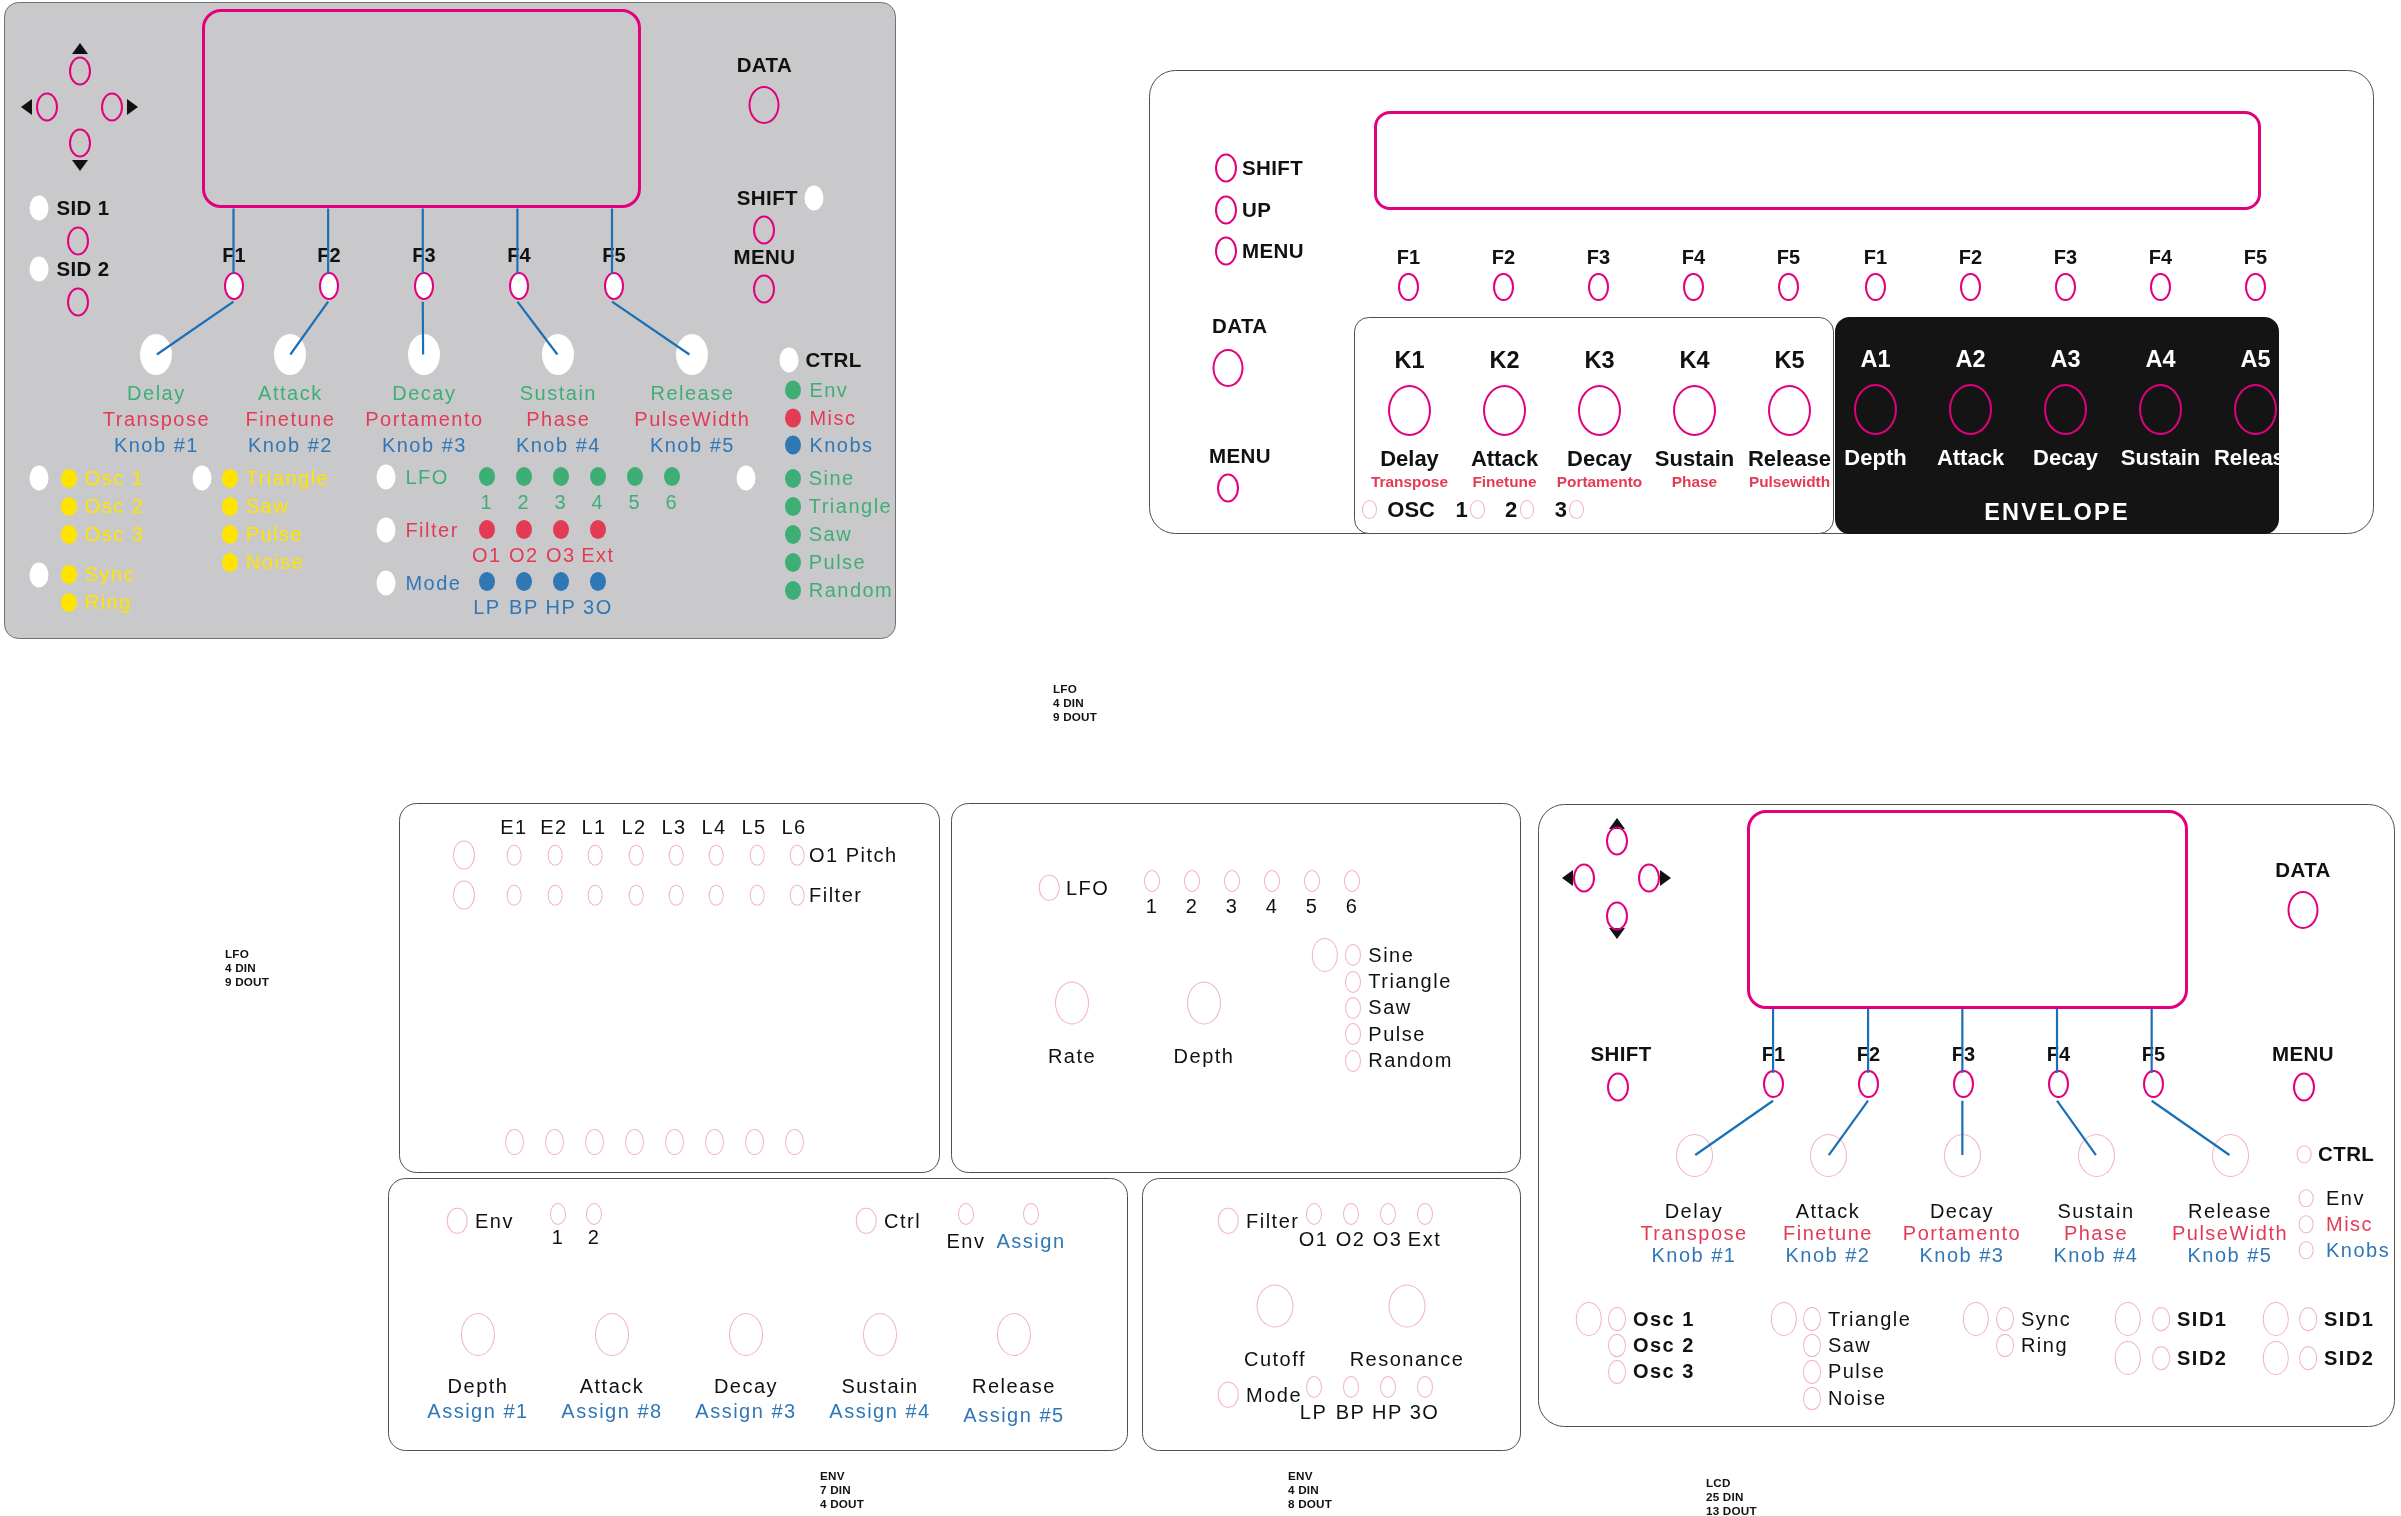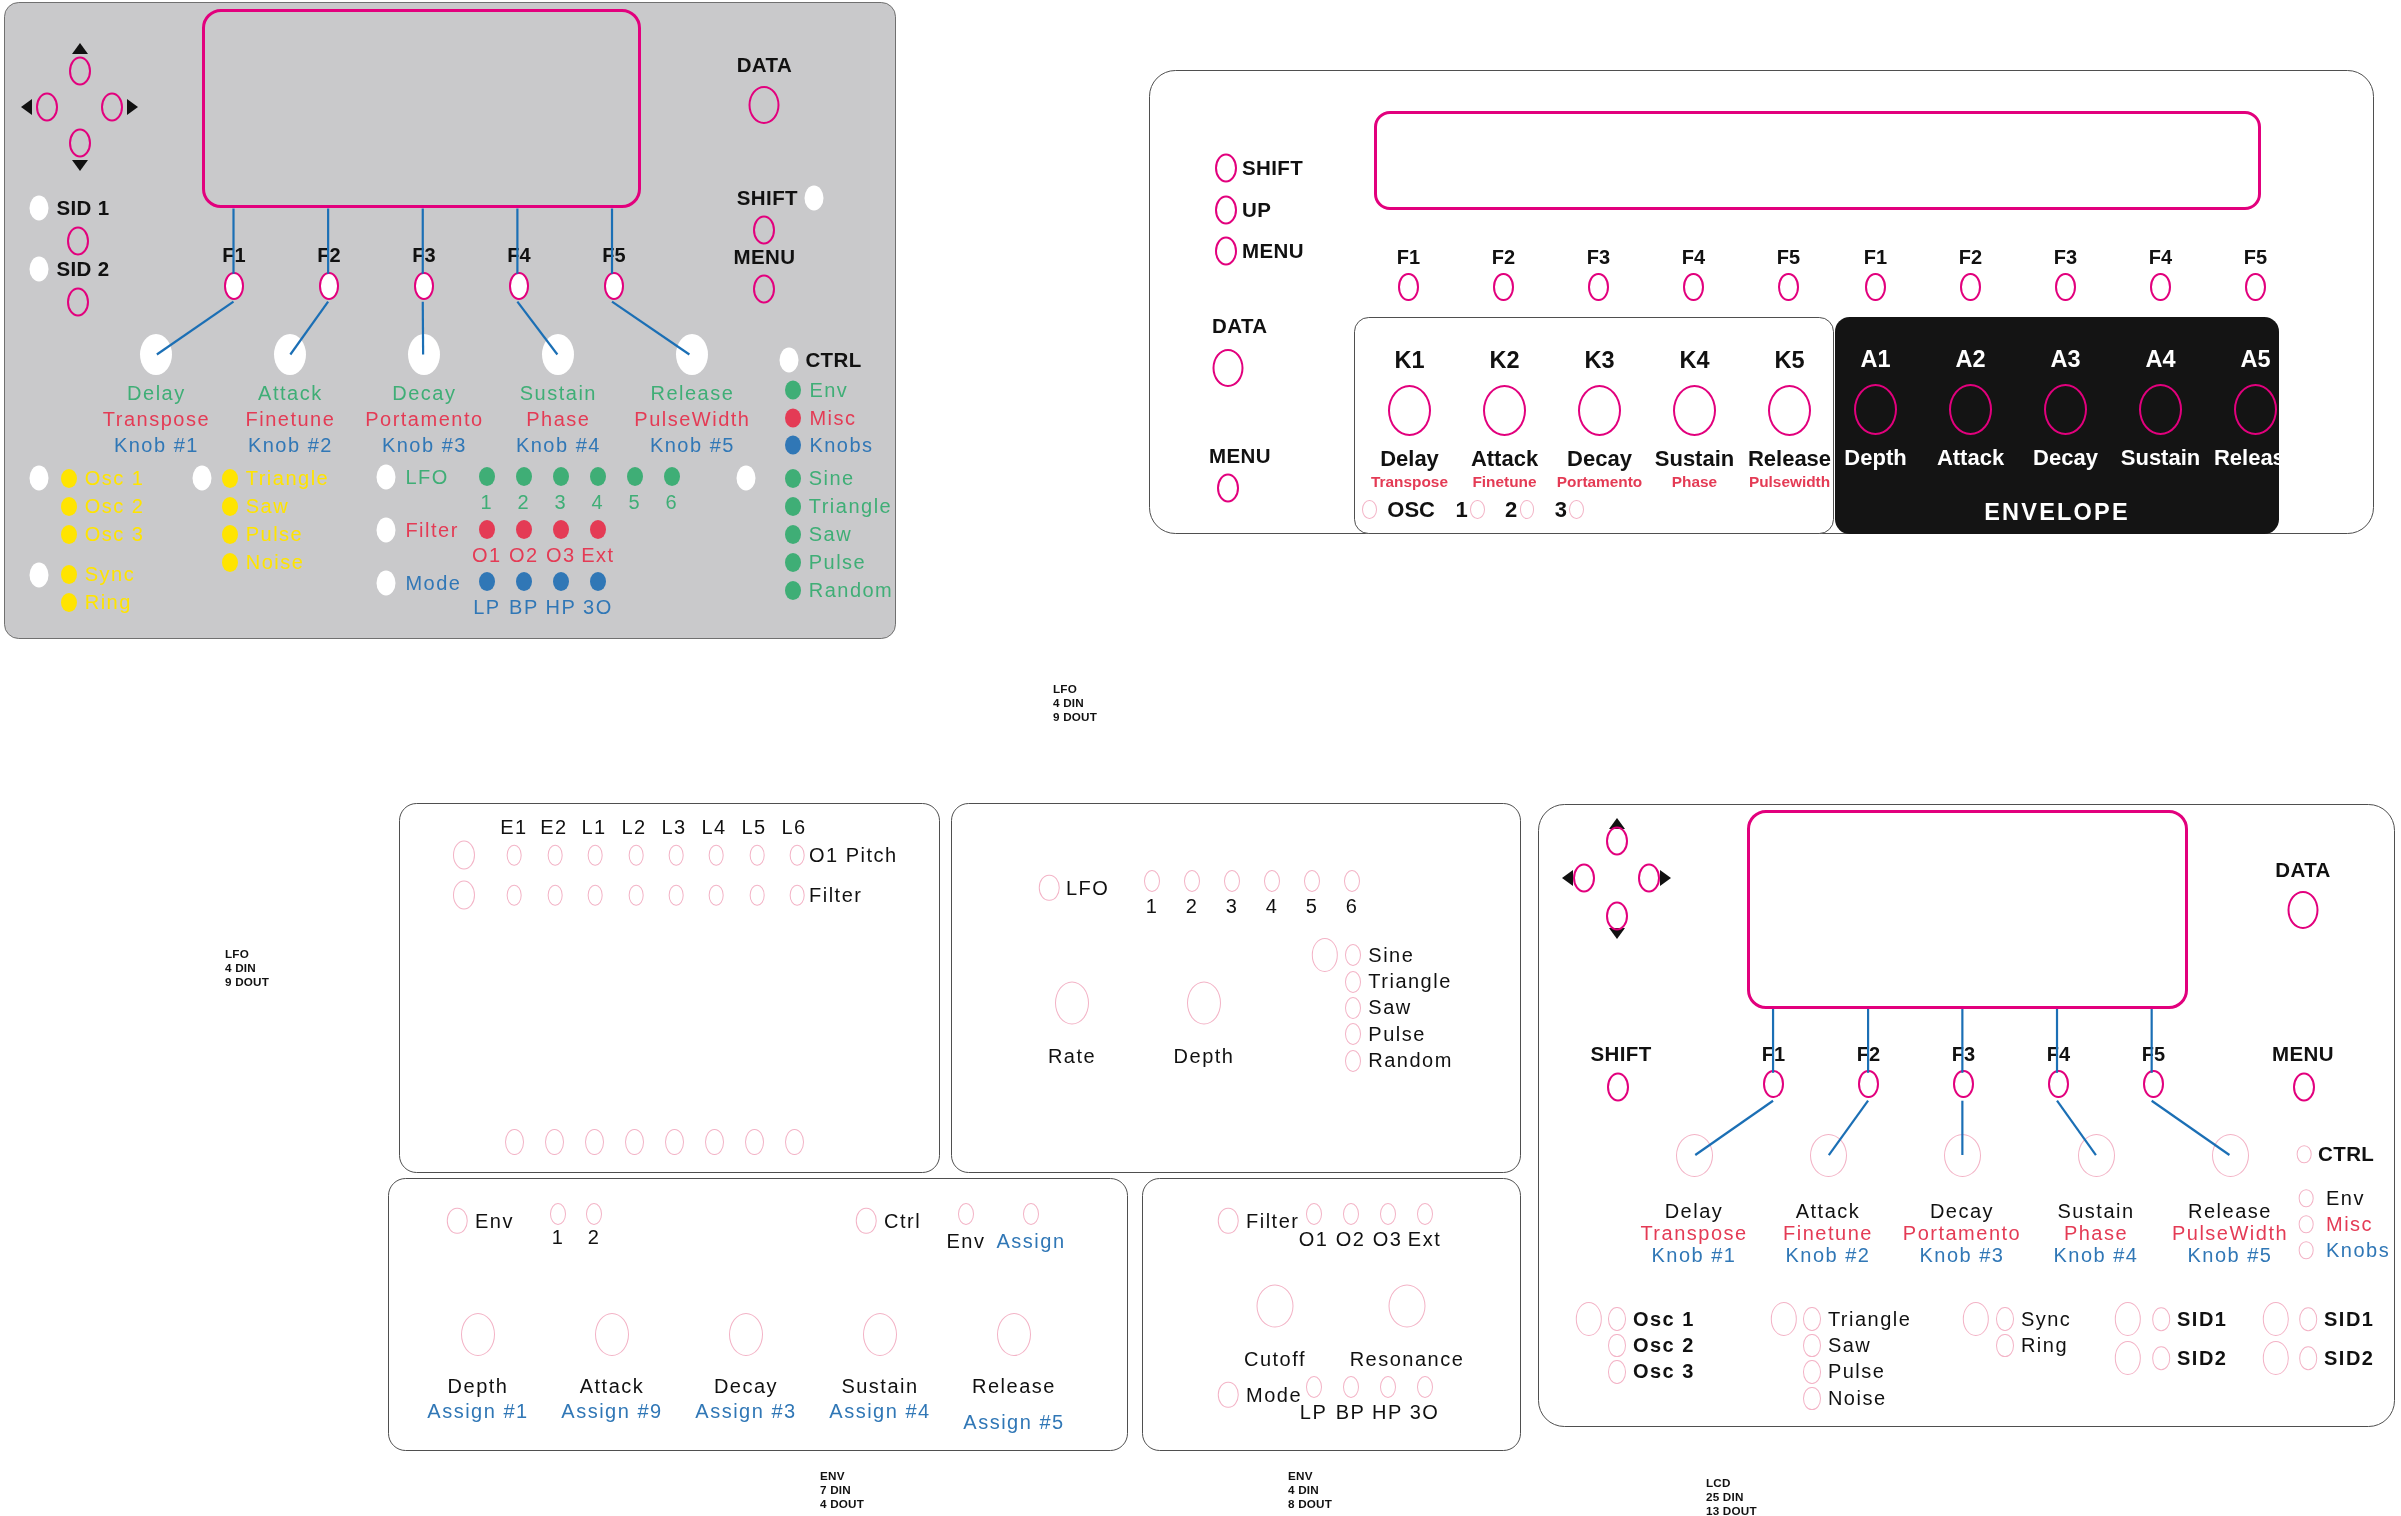--- a/index.html
+++ b/index.html
@@ -624,36 +624,36 @@
     <div class="hrep" style="left:22px;top:134px">
 
     <div class="colitem" style="width:134px">
         <span class="cir pnk s-k3"></span>
         <div class="f-lab" style="margin-top:19px;line-height:23.5px">Depth</div>
         <div class="f-lab cb" style="margin-top:1.5px;line-height:22px">Assign #1</div>
       </div>
         <div class="colitem" style="width:134px">
         <span class="cir pnk s-k3"></span>
         <div class="f-lab" style="margin-top:19px;line-height:23.5px">Attack</div>
-        <div class="f-lab cb" style="margin-top:1.5px;line-height:22px">Assign #9</div>
+        <div class="f-lab cb" style="margin-top:1.5px;line-height:22px">Assign #8</div>
       </div>
         <div class="colitem" style="width:134px">
         <span class="cir pnk s-k3"></span>
         <div class="f-lab" style="margin-top:19px;line-height:23.5px">Decay</div>
         <div class="f-lab cb" style="margin-top:1.5px;line-height:22px">Assign #3</div>
       </div>
         <div class="colitem" style="width:134px">
         <span class="cir pnk s-k3"></span>
         <div class="f-lab" style="margin-top:19px;line-height:23.5px">Sustain</div>
         <div class="f-lab cb" style="margin-top:1.5px;line-height:22px">Assign #4</div>
       </div>
         <div class="colitem" style="width:134px">
         <span class="cir pnk s-k3"></span>
         <div class="f-lab" style="margin-top:19px;line-height:23.5px">Release</div>
-        <div class="f-lab cb" style="margin-top:12px;line-height:22px">Assign #5</div>
+        <div class="f-lab cb" style="margin-top:5px;line-height:22px">Assign #5</div>
       </div>
       </div>
   </div>
 
   <div class="panel" style="left:1142px;top:1178px;width:379px;height:273px;border-radius:17.6px">
     <span class="cc cir pnk s-gled" style="left:85px;top:42px"></span>
     <div class="lft f-lab" style="left:103px;top:42px">Filter</div>
     <div class="hrep" style="left:152px;top:23.5px">
 
     <div class="colitem" style="width:37px">

